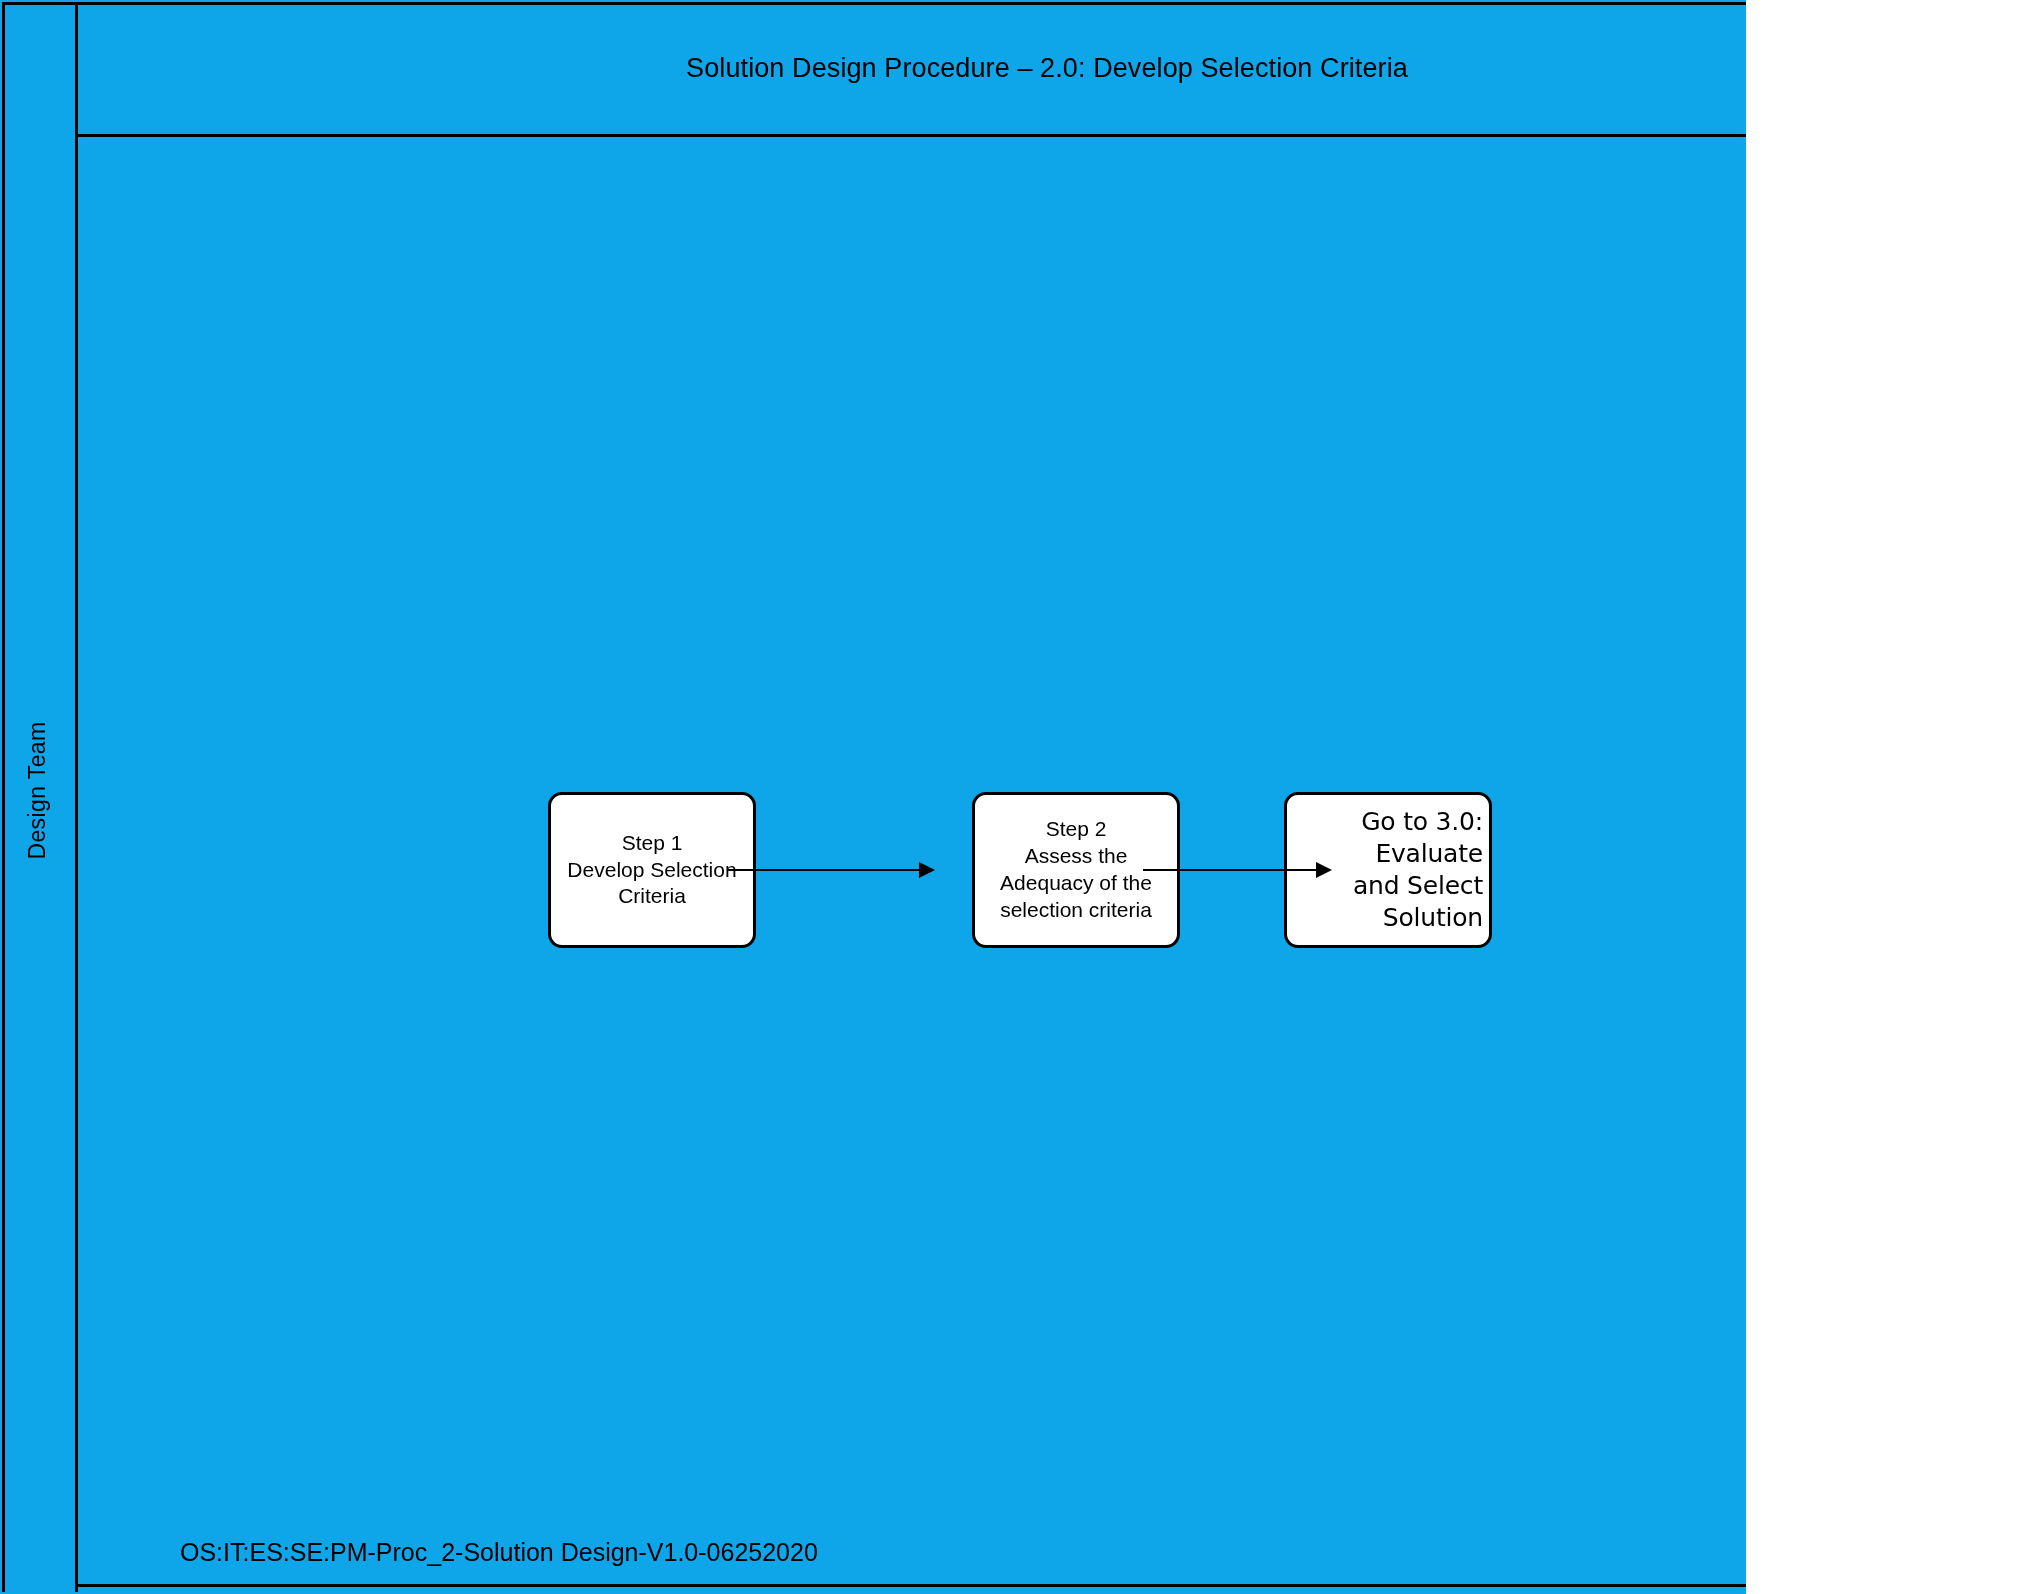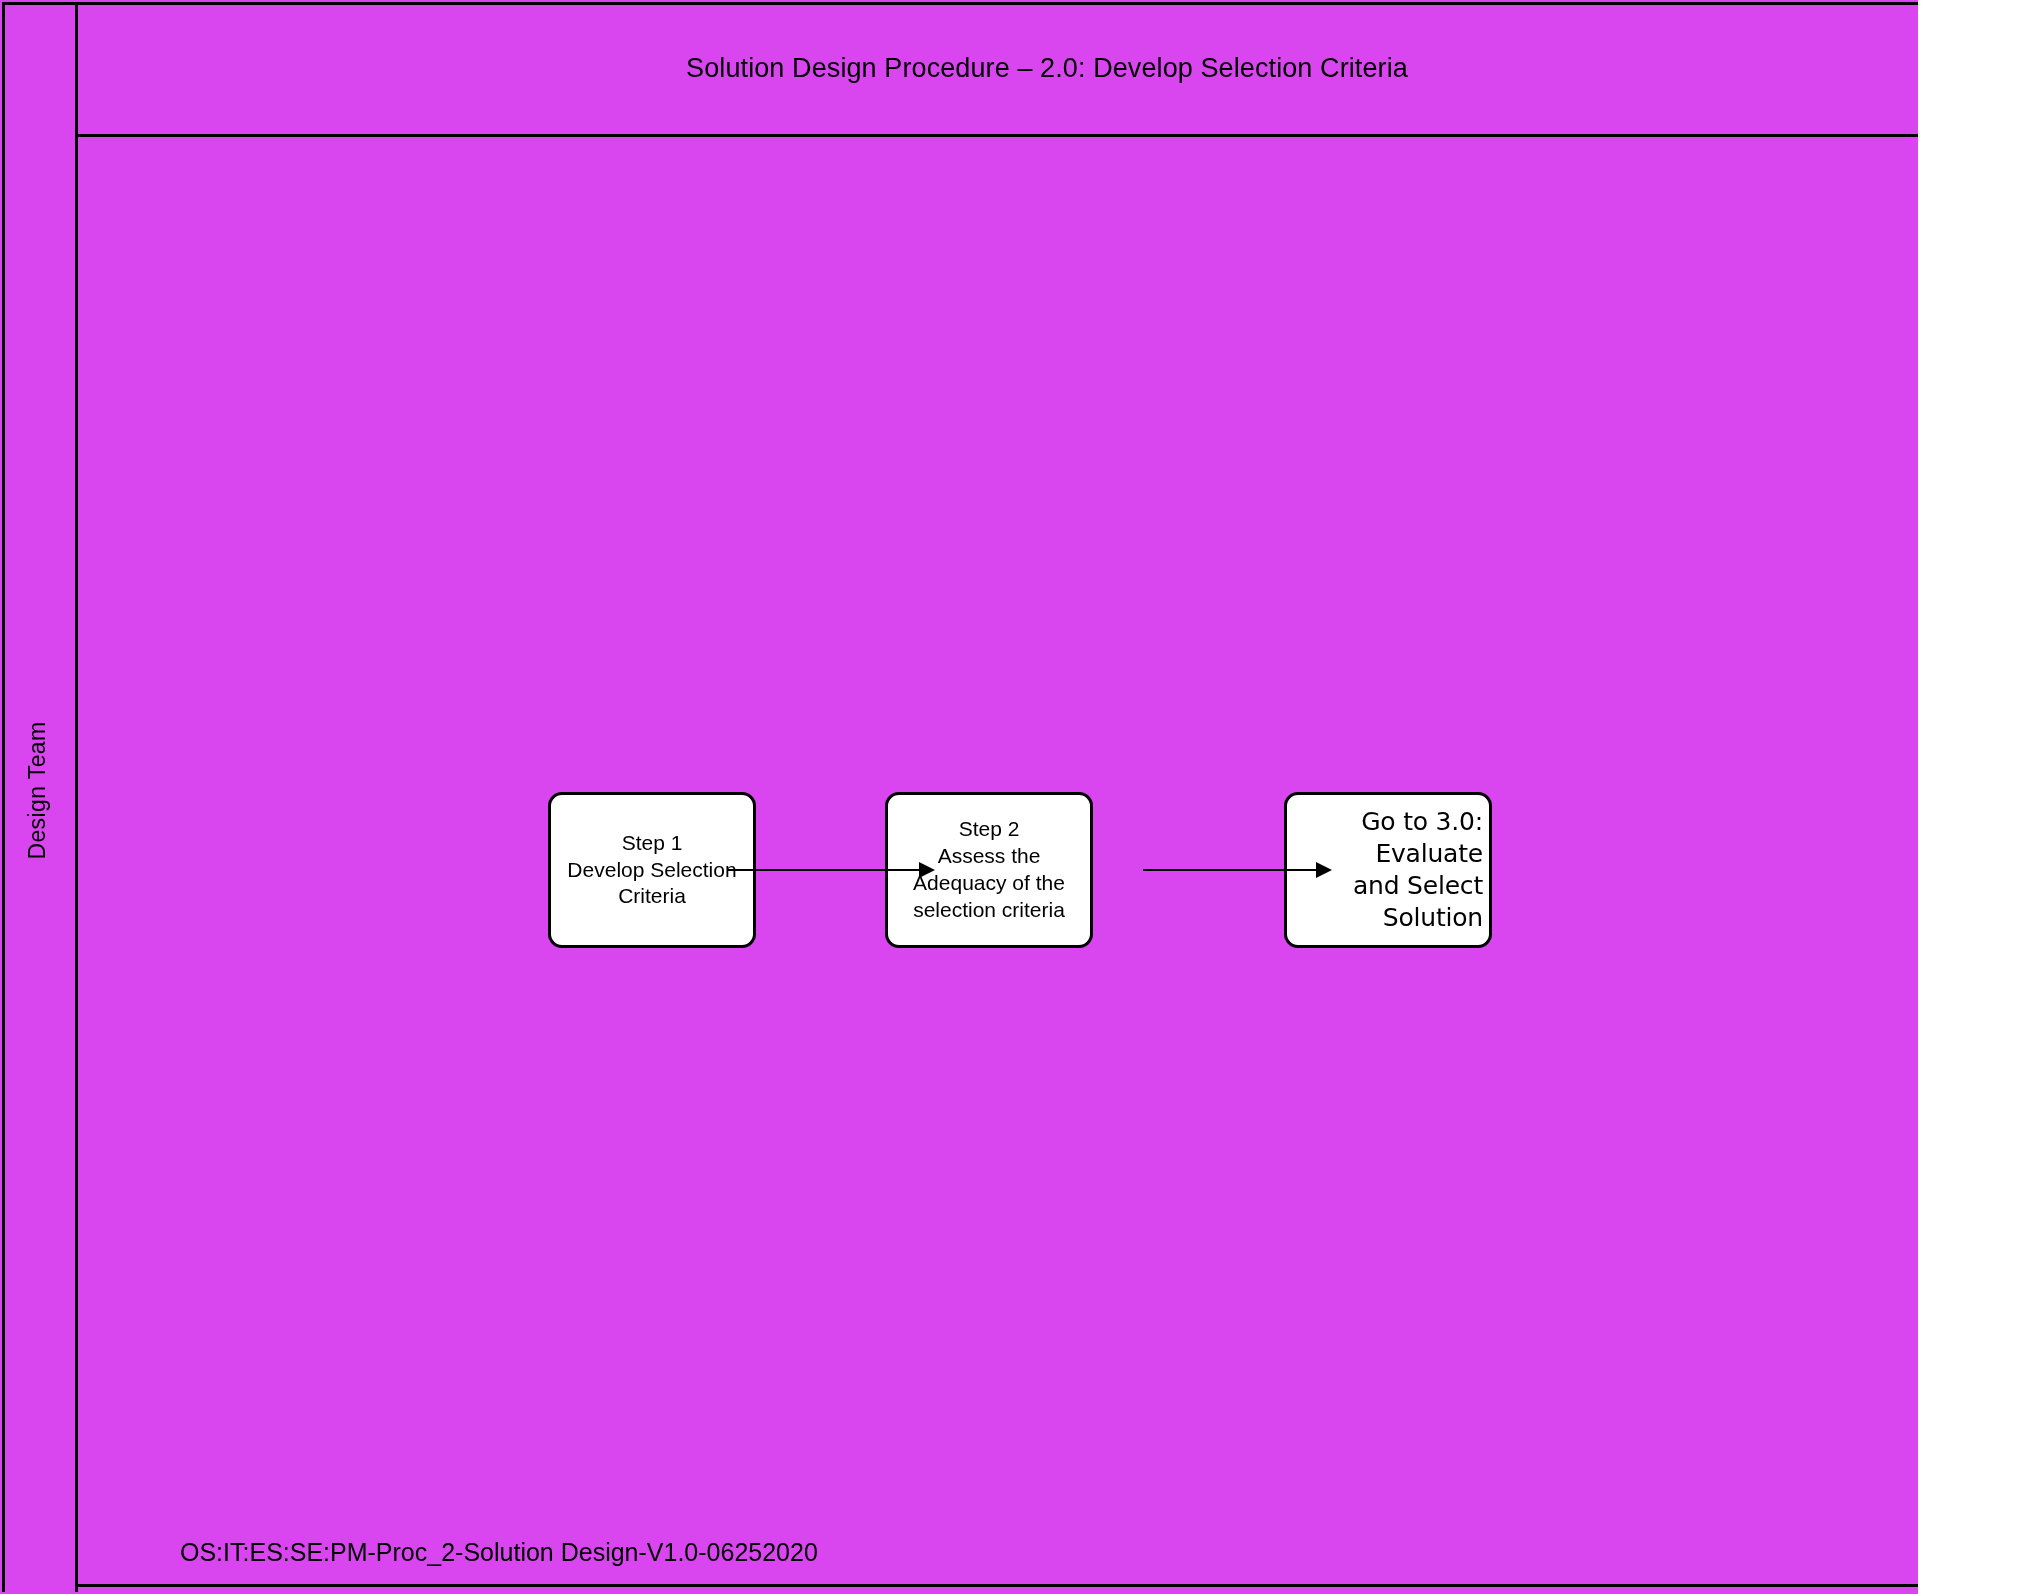--- a/index.html
+++ b/index.html
@@ -7,23 +7,23 @@
     padding: 0;
     background: #ffffff;
   }
   body {
     font-family: "Liberation Sans", sans-serif;
     color: #000000;
   }
 
   #canvas {
     position: relative;
-    width: 1918px;
+    width: 1746px;
     height: 1594px;
-    background: #d946ef;
+    background: #0ea5e9;
     overflow: hidden;
     text-decoration: underline;
   }
 
   
   .line-v {
     position: absolute;
     background: #000000;
     width: 3px;
   }
@@ -86,21 +86,21 @@
     background: #ffffff;
     display: flex;
     align-items: center;
     justify-content: center;
     text-align: center;
     line-height: 1.28;
     font-size: 21px;
     padding: 4px 6px;
   }
   #node-step-1 { left: 548px;  }
-  #node-step-2 { left: 885px;  }
+  #node-step-2 { left: 972px;  }
   #node-goto-3 { left: 1284px; font-family: "DejaVu Sans", sans-serif; font-size: 25px; letter-spacing: -0.2px; text-align: right; }
 
   .node-text { white-space: pre-line; display: block; }
 
   
   .connector {
     position: absolute;
     top: 862px;
     height: 16px;
   }

